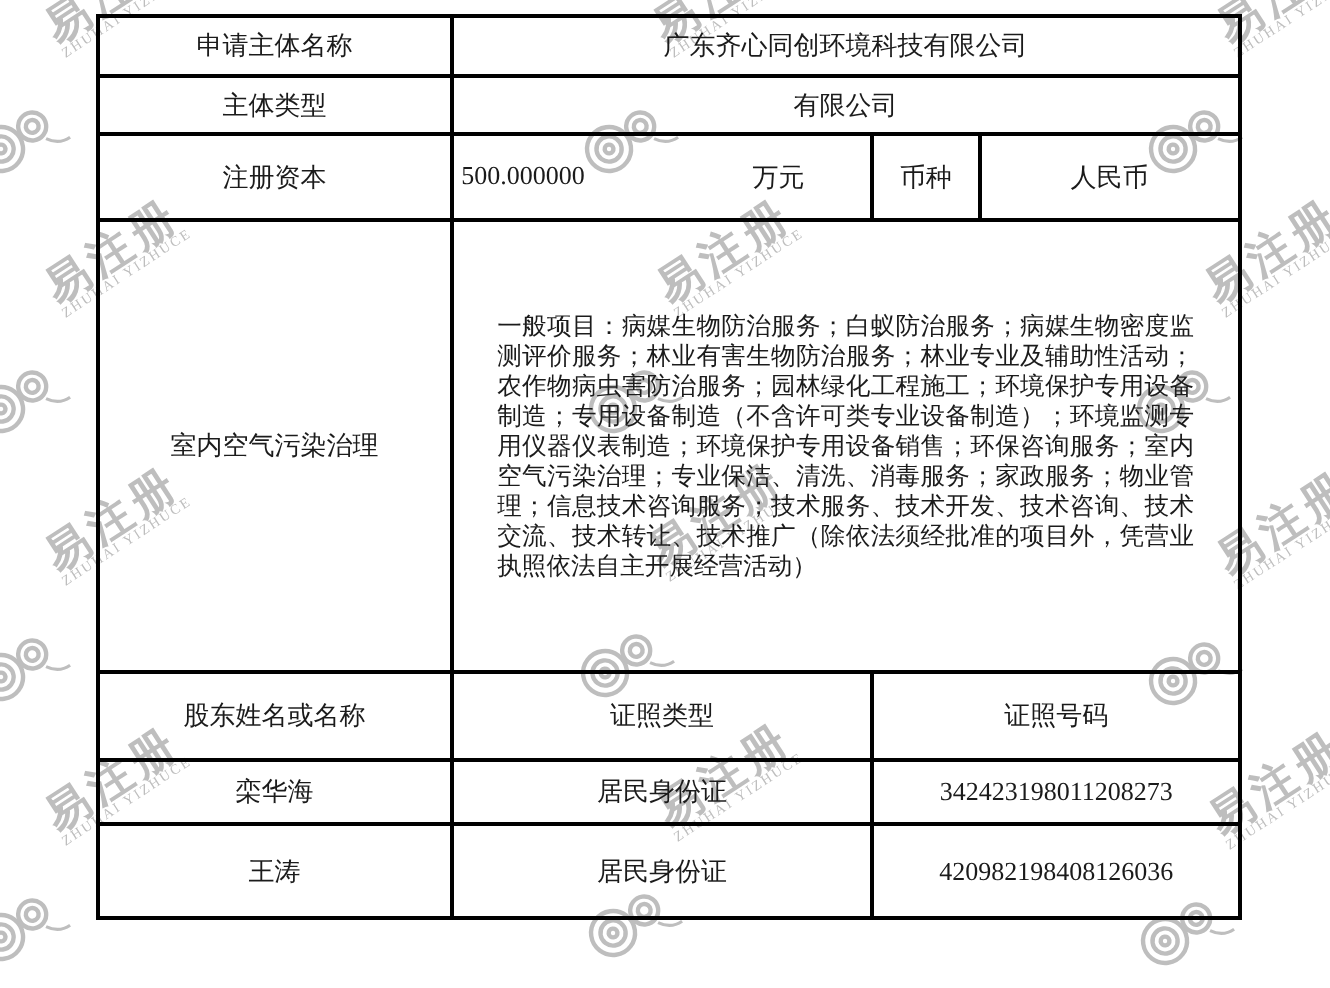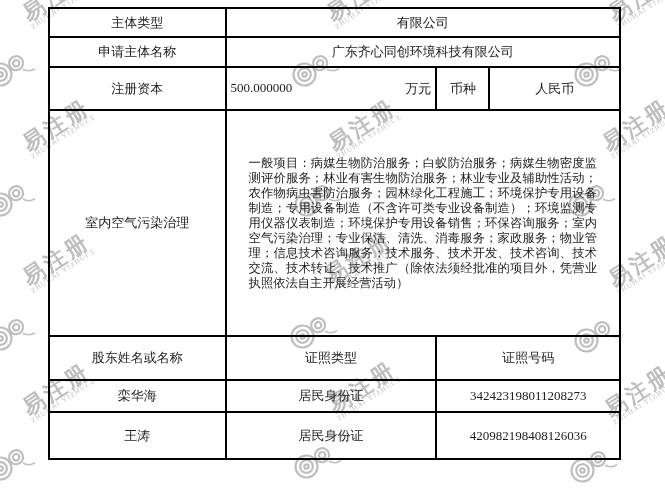--- a/index.html
+++ b/index.html
@@ -37,21 +37,21 @@
     overflow:hidden;
   }
   td.label-cell { font-size:13px; }
   td.scope-cell {
     text-align:justify; text-justify:inter-ideograph;
     font-size:12.3px; line-height:15px;
     padding:4px 22px;
   }
   .cap-wrap { display:flex; width:100%; }
   .cap-amount { flex:0 0 58%; text-align:left; }
-  .cap-unit { flex:1; text-align:right; }
+  .cap-unit { flex:1; text-align:center; }
 </style>
 </head>
 <body>
 
 <div class="page">
 
   <div class="wm-layer" id="wm-layer">
       <div class="wm" style="left: -14px; top: -4px;">
         <svg class="wm-logo" width="50" height="36" viewBox="0 0 50 36">
           <g fill="none" stroke="#b7b7b7" stroke-width="2.2">
@@ -248,28 +248,28 @@
 
   <table class="doc">
     <colgroup>
       <col style="width:176px">
       <col style="width:210px">
       <col style="width:53px">
       <col style="width:130px">
     </colgroup>
 
     <tbody>
-        <tr style="height:29px">
+        <tr style="height:30px">
+      <td class="label-cell">申请主体名称</td>
+      <td colspan="3">广东齐心同创环境科技有限公司</td>
+    </tr>
+
+    <tr style="height:29px">
       <td class="label-cell">主体类型</td>
       <td colspan="3">有限公司</td>
-    </tr>
-
-    <tr style="height:30px">
-      <td class="label-cell">申请主体名称</td>
-      <td colspan="3">广东齐心同创环境科技有限公司</td>
     </tr>
 
     <tr style="height:43px">
       <td class="label-cell">注册资本</td>
       <td>
         <div class="cap-wrap">
           <span class="cap-amount">500.000000</span>
           <span class="cap-unit">万元</span>
         </div>
       </td>

